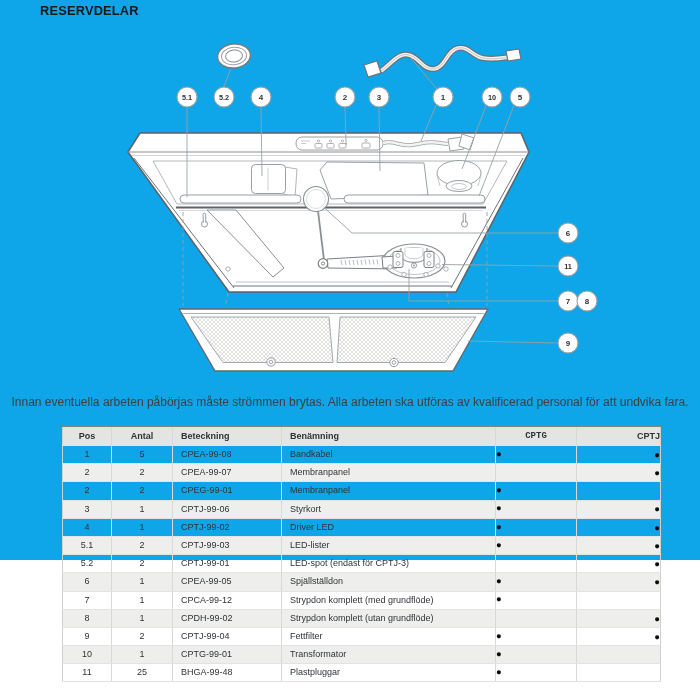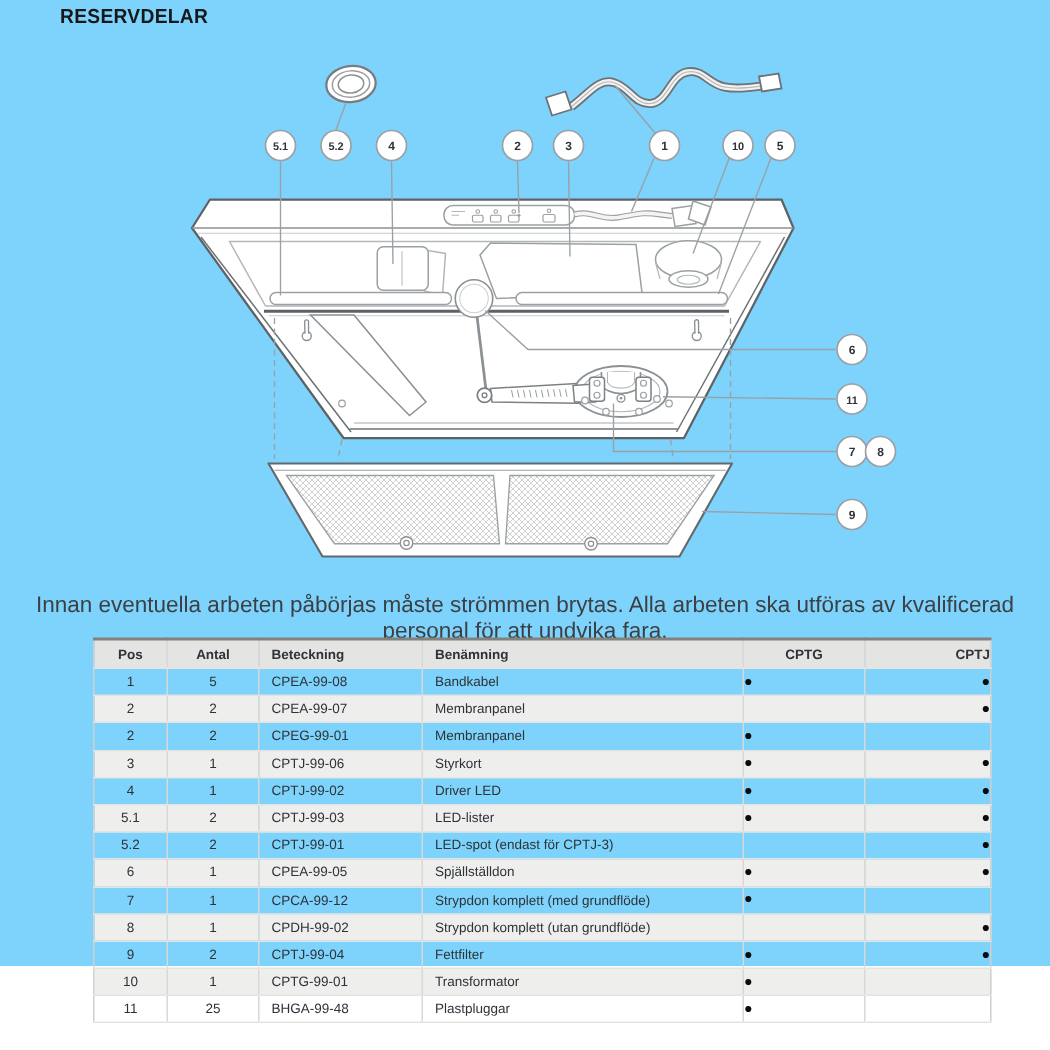--- a/index.html
+++ b/index.html
@@ -1,36 +1,36 @@
 <!DOCTYPE html>
 <html><head>
 <meta charset="utf-8">
 <style>
   html,body{margin:0;padding:0;background:#fff;width:700px;height:700px;overflow:hidden;
     font-family:"Liberation Sans",sans-serif;-webkit-font-smoothing:antialiased;}
-  .page{position:relative;width:700px;height:644px;background:#7dd3fc;}
+  .page{position:relative;width:700px;height:560px;background:#0ea5e9;}
   .title{position:absolute;left:40px;top:3px;font-size:13.5px;font-weight:800;
     color:#16181a;letter-spacing:.2px;transform:scaleX(.95);transform-origin:left center;}
   .diagram{position:absolute;left:0;top:0;width:700px;height:420px;}
-  .note{position:absolute;left:0;right:0;top:395px;text-align:center;font-size:15px;
+  .note{position:absolute;left:0;right:0;top:395px;text-align:center;font-size:12px;
     color:#3c4044;}
   table.parts{position:absolute;left:62px;top:425px;width:576px;border-collapse:collapse;
     table-layout:fixed;font-size:9px;color:#2e3338;
     border-left:1px solid #cfcfcd;border-right:1px solid #cfcfcd;
     border-bottom:1px solid #cfcfcd;border-top:2px solid #82827f;}
   table.parts th{background:#e4e4e2;font-weight:700;height:18px;padding:0;}
   table.parts td{height:17.2px;padding:0;}
   table.parts tbody tr:nth-child(even){background:#eeeeec;}
   table.parts th,table.parts td{border-left:1px solid #d8d8d6;border-bottom:1px solid #e3e3e1;line-height:1;}
   table.parts th:first-child,table.parts td:first-child{border-left:none;}
   .col0{width:48px;text-align:center;}
   .col1{width:60px;text-align:center;}
   .col2{width:100px;text-align:left;padding-left:8px !important;margin-top:12px;}
   .col3{width:205px;text-align:left;padding-left:8px !important;}
-  .col4{width:80px;}
+  .col4{width:80px;font-family:Liberation Mono, monospace;}
   .col5{width:83px;text-align:right;}
   td.dot{font-size:9.5px;color:#0b0b0b;}
   .balloon-text{font-size:8px;font-weight:700;fill:#2f3337;}
   .balloon-text.small{font-size:7.3px;}
 </style>
 </head>
 <body>
 
 <div class="page">
 

